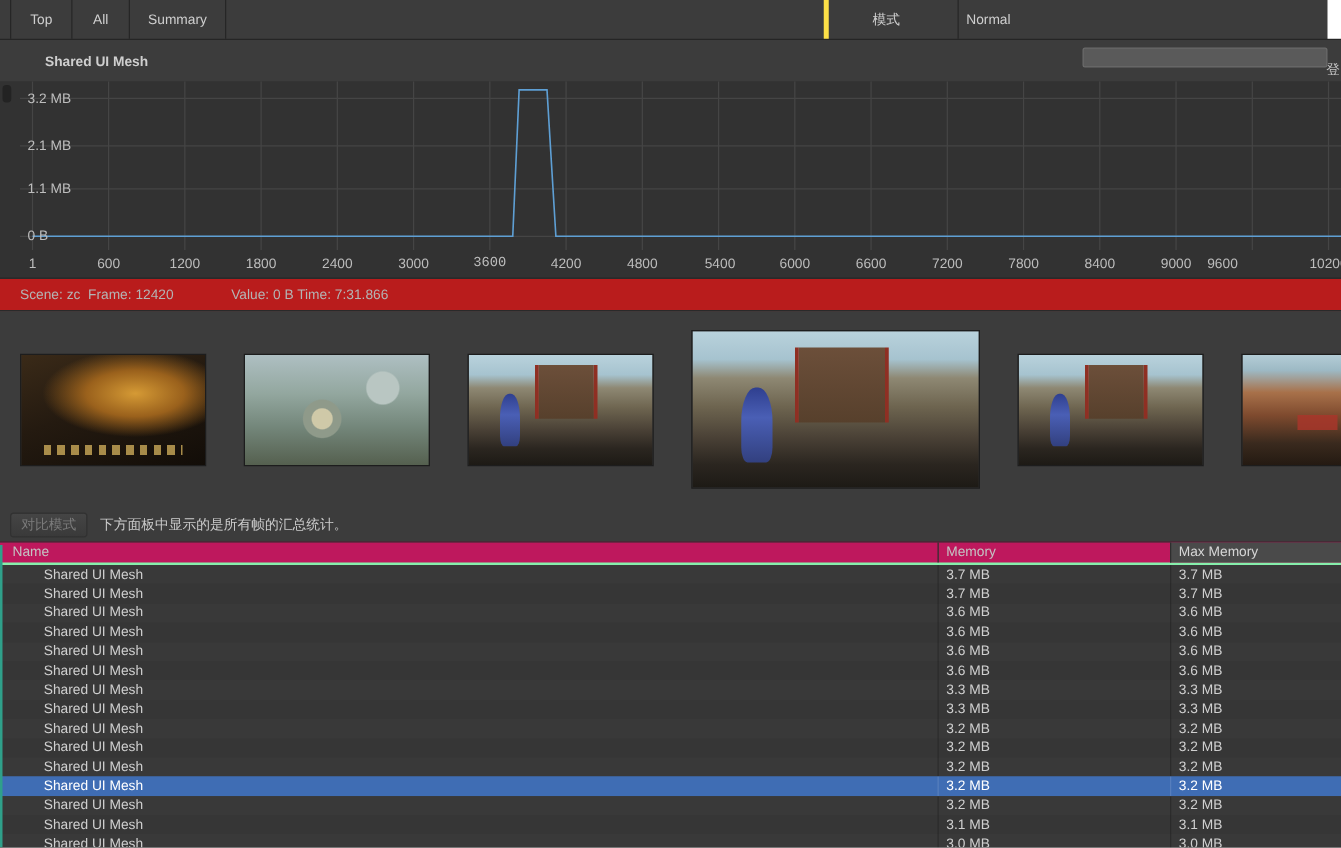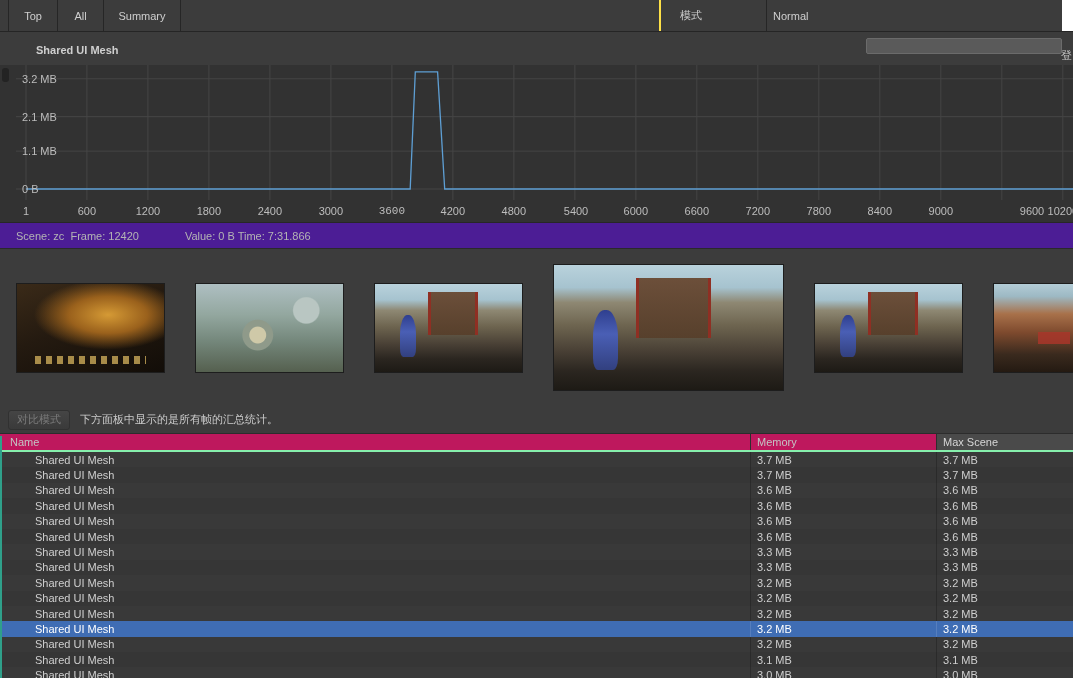--- a/index.html
+++ b/index.html
@@ -7,39 +7,39 @@
     position:relative; width:1073px; height:678px; overflow:hidden;
     background:#3c3c3c; color:#c2c2c2;
     font-family:"Liberation Sans", sans-serif; font-size:11px;
   }
   
   .toolbar{display:flex; align-items:stretch; height:31px; border-bottom:1px solid #252525; background:#3c3c3c;}
   .tabs{display:flex; margin-left:8px; border-left:1px solid #262626;}
   .tab{display:flex; align-items:center; justify-content:center; border-right:1px solid #262626; color:#cfcfcf; cursor:default;}
   .tab.w1{width:48px;} .tab.w2{width:45px;} .tab.w3{width:76px;}
   .toolbar-spacer{flex:1;}
-  .mode-label-cell{width:107px; display:flex; align-items:center; padding-left:19px; box-sizing:border-box; border-left:2px solid #fde047; color:#cfcfcf;}
+  .mode-label-cell{width:107px; display:flex; align-items:center; padding-left:35px; box-sizing:border-box; border-left:4px solid #fde047; color:#cfcfcf;}
   .mode-value-cell{width:296px; display:flex; align-items:center; padding-left:6px; box-sizing:border-box; border-left:1px solid #262626; color:#cfcfcf;}
   .toolbar-rightgap{width:11px; background:#ffffff;}
   
   .panel-header{position:relative; height:33px; background:#3c3c3c;}
   .panel-title{position:absolute; left:36px; top:12px; font-weight:bold; color:#cfcfcf;}
   .panel-header-button{position:absolute; right:11px; top:6px; width:194px; height:14px; background:#5a5a5a; border:1px solid #6b6b6b; border-radius:2px;}
   .cutoff-char{position:absolute; right:1px; top:16px; color:#c8c8c8;}
   
   .chart-wrap{position:relative; height:135px; background:#323232;}
   .chart-svg{position:absolute; left:16px; top:0; width:1057px; height:135px; display:block;}
   .grid{stroke:#454545; stroke-width:1;}
   .series-line{fill:none; stroke:#5e9fd4; stroke-width:1.3;}
   .ylab{position:absolute; color:#bdbdbd; left:22px;}
   .chart-scroll-thumb{position:absolute; left:2px; top:3px; width:7px; height:14px; background:#232323; border-radius:3px;}
   .x-axis{position:relative; height:22px; background:#323232; border-bottom:1px solid #272727;}
   .xlab{position:absolute; top:5px; transform:translateX(-50%); color:#bdbdbd; white-space:nowrap;}
   
-  .statusbar{height:25px; background:#4c1d95; border-bottom:1px solid #2a2a2a; display:flex; align-items:center; color:#b4b4b4; white-space:pre;}
+  .statusbar{height:25px; background:#b91c1c; border-bottom:1px solid #2a2a2a; display:flex; align-items:center; color:#b4b4b4; white-space:pre;}
   .statusbar .s1{margin-left:16px;}
   .statusbar .s2{margin-left:46px;}
   
   .filmstrip{height:157px; background:#3c3c3c; display:flex; align-items:center; gap:30px; padding-left:16px; box-sizing:border-box; overflow:hidden;}
   .thumb{position:relative; flex:0 0 auto; width:149px; height:90px; border:1px solid #1d1d1d; box-sizing:border-box; overflow:hidden;}
   .thumb.selected{width:231px; height:127px;}
   .art-splash{background:
     radial-gradient(ellipse 70% 55% at 62% 35%, #d59a35 0%, #9a611c 38%, rgba(0,0,0,0) 72%),
     linear-gradient(160deg, #3a2a18 0%, #241a10 45%, #120d08 100%);}
   .art-splash::after{content:""; position:absolute; left:12%; right:12%; bottom:8%; height:10%;
@@ -147,21 +147,21 @@
       <span class="xlab" style="left: 391.876px; font-family: Liberation Mono, monospace;">3600</span>
       <span class="xlab" style="left: 452.872px;">4200</span>
       <span class="xlab" style="left: 513.868px;">4800</span>
       <span class="xlab" style="left: 576px;">5400</span>
       <span class="xlab" style="left: 635.86px;">6000</span>
       <span class="xlab" style="left: 696.857px;">6600</span>
       <span class="xlab" style="left: 757.853px;">7200</span>
       <span class="xlab" style="left: 818.849px;">7800</span>
       <span class="xlab" style="left: 879.845px;">8400</span>
       <span class="xlab" style="left: 940.842px;">9000</span>
-      <span class="xlab" style="left: 1032px;">9600</span>
+      <span class="xlab" style="left: 978px;">9600</span>
       <span class="xlab" style="left: 1062.83px;">10200</span>
     </div>
 
   <div class="statusbar">
     <span class="s1">Scene: zc  Frame: 12420</span>
     <span class="s2">Value: 0 B Time: 7:31.866</span>
   </div>
 
   <div class="filmstrip">
       <div class="thumb art-splash"></div>
@@ -174,21 +174,21 @@
 
   <div class="compare-row">
     <button class="compare-btn">对比模式</button>
     <span class="hint">下方面板中显示的是所有帧的汇总统计。</span>
   </div>
 
   <div class="table">
     <div class="thead">
       <div class="th c-name">Name</div>
       <div class="th c-mem">Memory</div>
-      <div class="th c-max sorted">Max Scene</div>
+      <div class="th c-max sorted">Max Memory</div>
     </div>
     <div class="tbody">
         <div class="tr">
     <div class="td c-name">Shared UI Mesh</div>
     <div class="td c-mem">3.7 MB</div>
     <div class="td c-max">3.7 MB</div>
   </div>
         <div class="tr">
     <div class="td c-name">Shared UI Mesh</div>
     <div class="td c-mem">3.7 MB</div>

